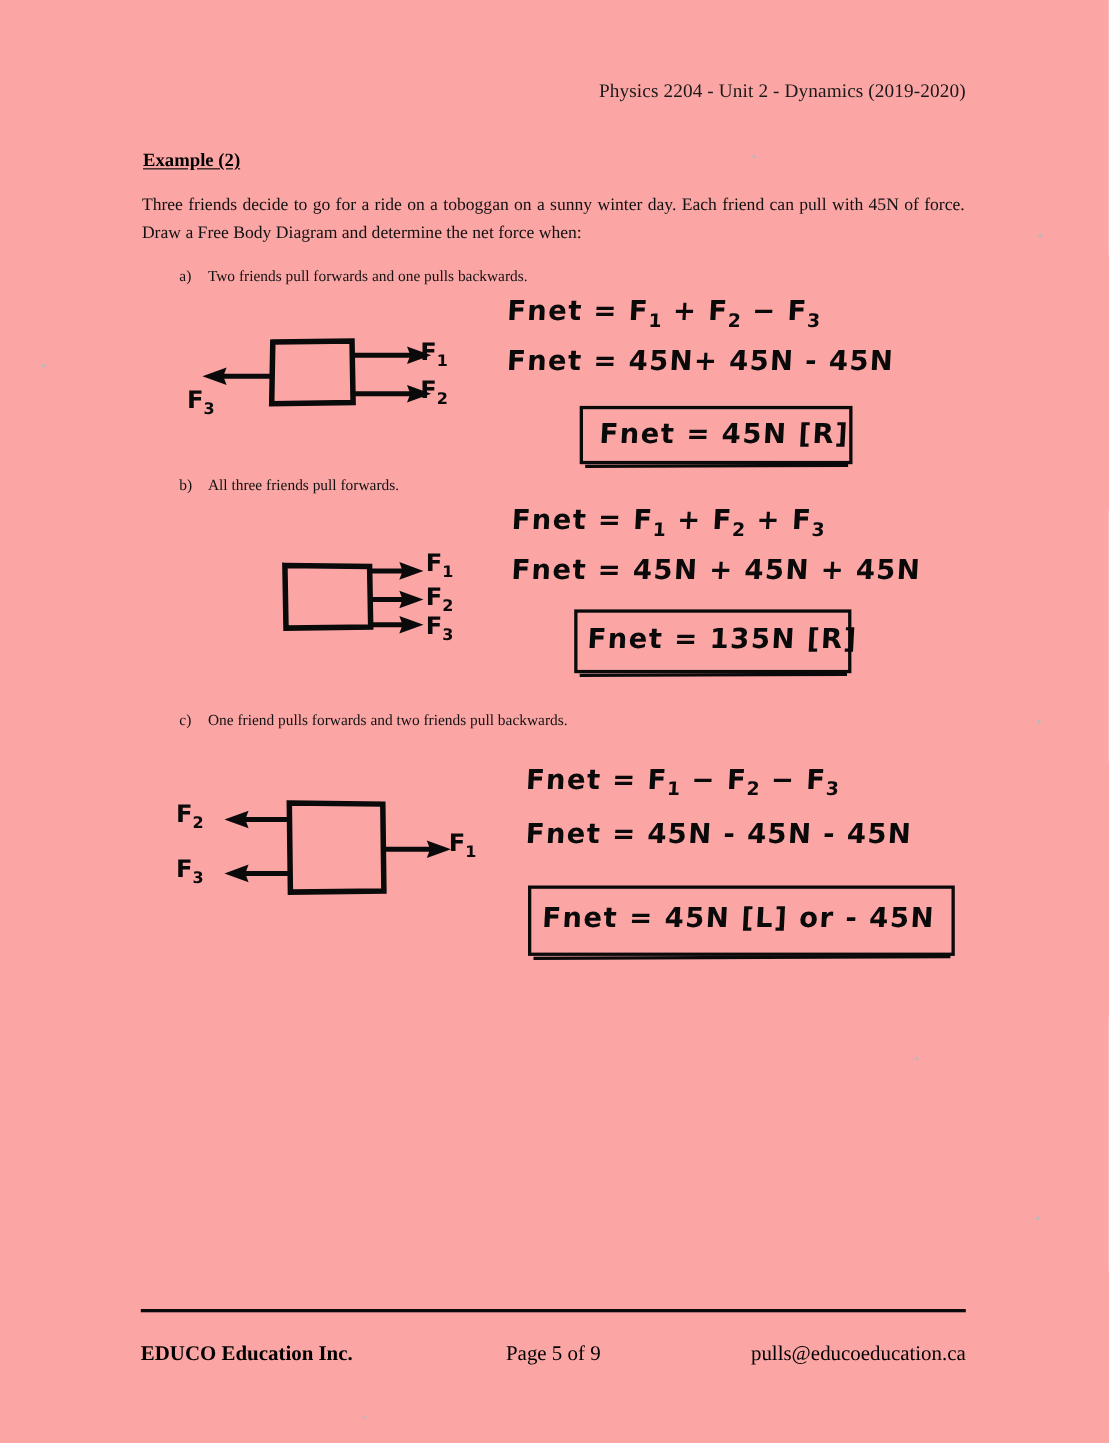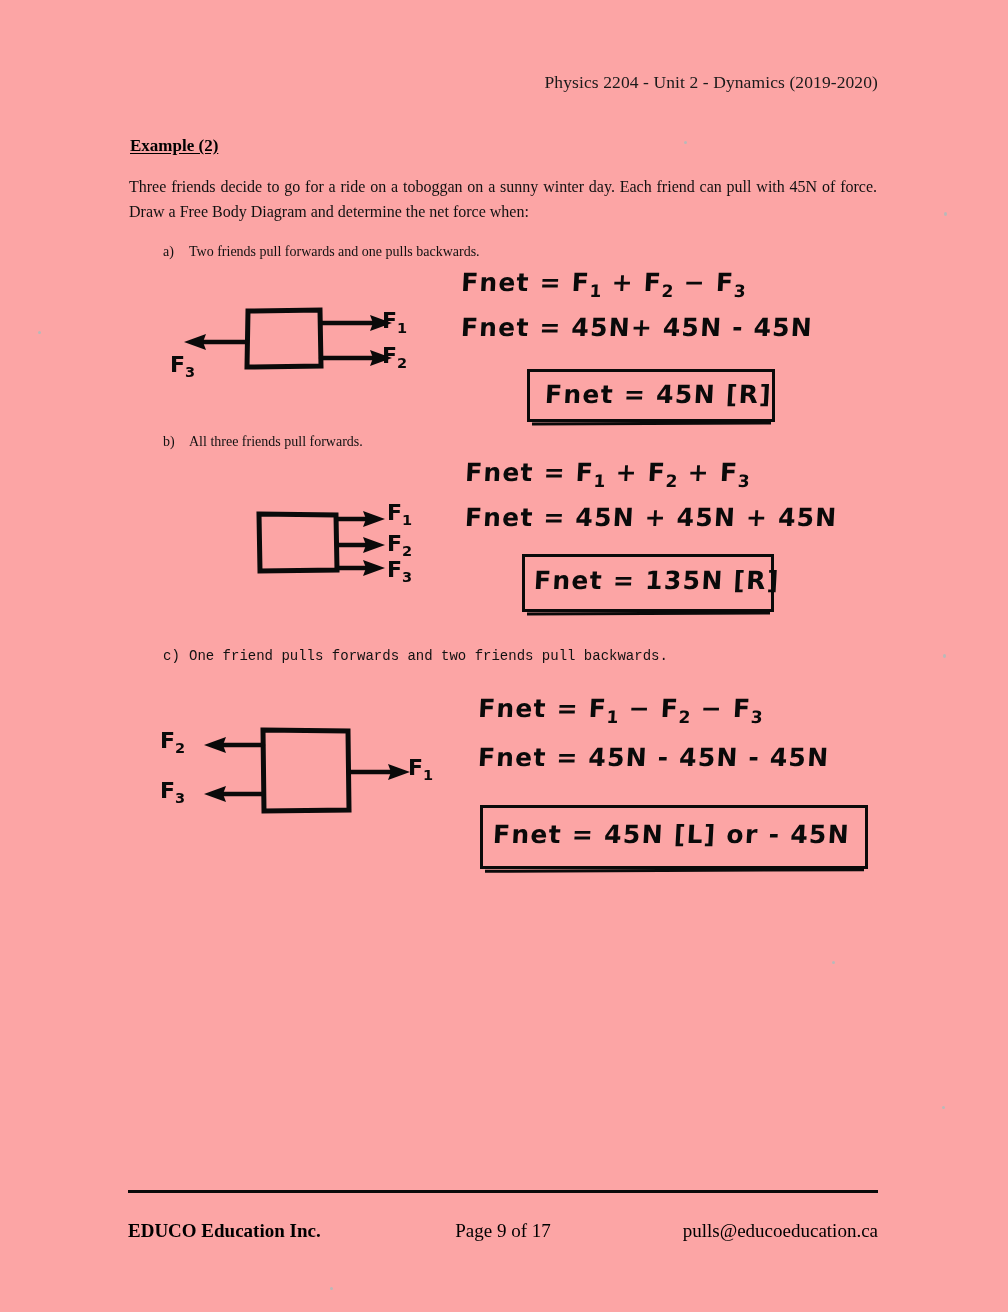--- a/index.html
+++ b/index.html
@@ -253,21 +253,21 @@
     <span>+</span>
     <span>F</span><sub>2</sub>
     <span>+</span>
     <span>F</span><sub>3</sub>
   </div>
   <div class="hand eq" style="top:503px; left:465px;">Fnet = 45N + 45N + 45N</div>
 
   <div class="answer-box" style="top:554px; left:522px; width:252px; height:58px;"></div>
   <div class="answer-text" style="top:566px; left:534px;">Fnet = 135N [R]</div>
 
-  <div class="part-label" style="top:648px; left:163px;font-family:Liberation Mono, monospace;">
+  <div class="part-label" style="top:648px; left:163px;">
     <span class="marker">c)</span><span>One friend pulls forwards and two friends pull backwards.</span>
   </div>
 
   <div class="fbd" style="top:722px; left:158px;">
     <svg width="260" height="100" viewBox="0 0 260 100" aria-hidden="true">
       <g stroke="#0a0a0a" stroke-width="4.5" fill="none" stroke-linecap="round">
 
         <path d="M105 8 L190 9 L191 88 L106 89 Z" stroke-width="5"></path>
 
         <path d="M105 23 L62 23"></path>
@@ -301,21 +301,21 @@
     <span>F</span><sub>3</sub>
   </div>
   <div class="hand eq" style="top:743px; left:478px;">Fnet = 45N - 45N - 45N</div>
 
   <div class="answer-box" style="top:805px; left:480px; width:388px; height:64px;"></div>
   <div class="answer-text" style="top:820px; left:493px;">Fnet = 45N [L] or - 45N</div>
 
   <div class="footer-rule"></div>
   <div class="footer">
     <span class="f-left">EDUCO Education Inc.</span>
-    <span class="f-center">Page 9 of 17</span>
+    <span class="f-center">Page 5 of 9</span>
     <span class="f-right">pulls@educoeducation.ca</span>
   </div>
 
   <div class="speck" style="top:141px; left:684px; width:3px; height:3px;"></div>
   <div class="speck" style="top:212px; left:944px; width:3px; height:4px;"></div>
   <div class="speck" style="top:331px; left:38px; width:3px; height:3px;"></div>
   <div class="speck" style="top:654px; left:943px; width:3px; height:4px;"></div>
   <div class="speck" style="top:961px; left:832px; width:3px; height:3px;"></div>
   <div class="speck" style="top:1106px; left:942px; width:3px; height:3px;"></div>
   <div class="speck" style="top:1287px; left:330px; width:3px; height:3px;"></div>

